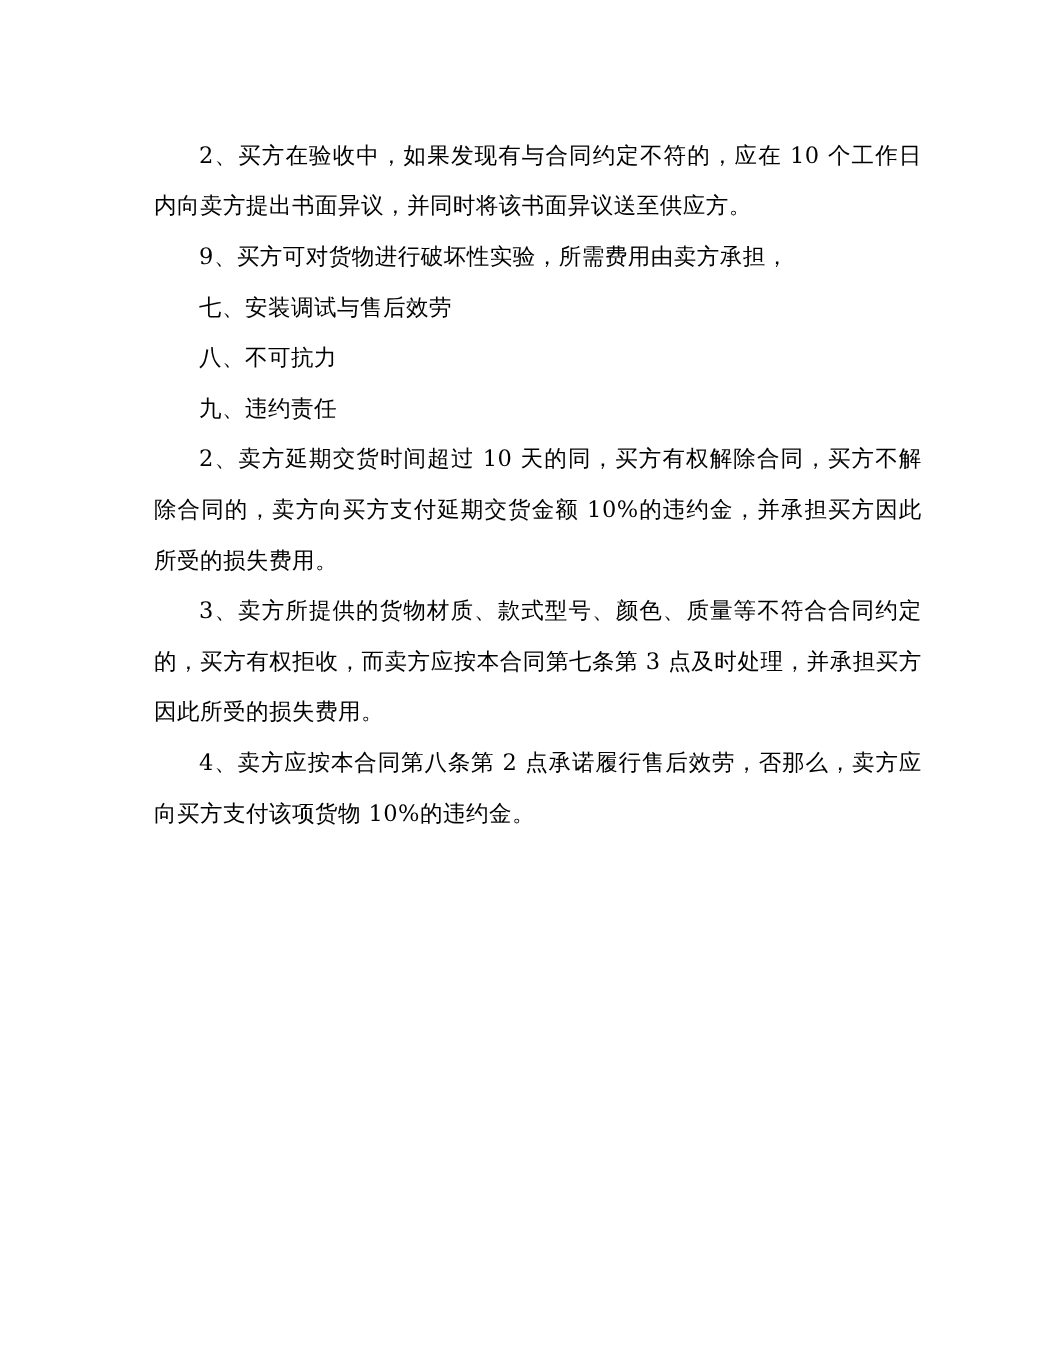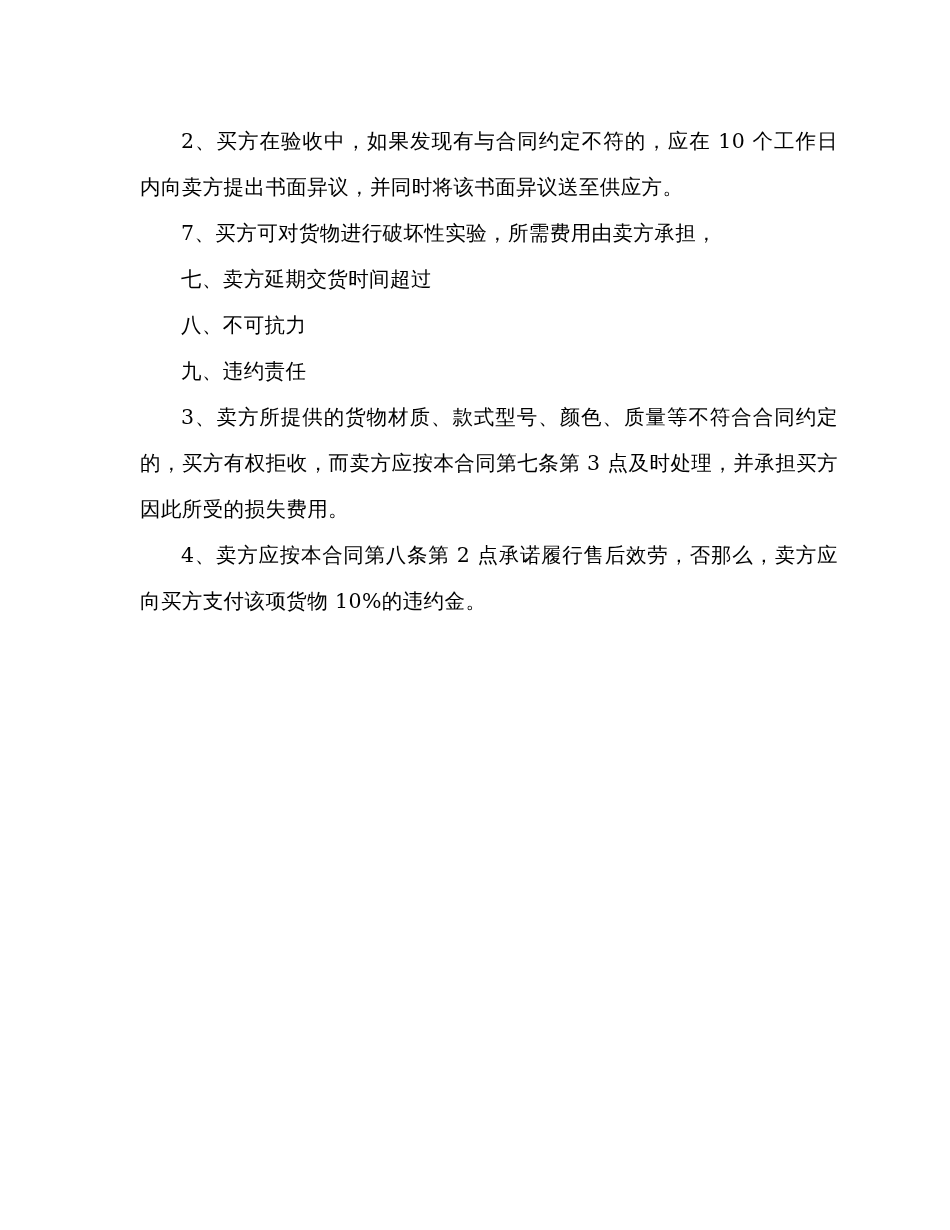--- a/index.html
+++ b/index.html
@@ -32,21 +32,22 @@
     text-indent: 2em;
     letter-spacing: 0.4px;
   }
 </style>
 </head>
 <body>
 
 <div class="page">
   <div class="doc-body">
     <p class="para">2、买方在验收中，如果发现有与合同约定不符的，应在 10 个工作日内向卖方提出书面异议，并同时将该书面异议送至供应方。</p>
-    <p class="para">7、买方可对货物进行破坏性实验，所需费用由卖方承担，</p>
-    <p class="para">七、卖方延期交货时间超过</p>
+    <p class="para">9、买方可对货物进行破坏性实验，所需费用由卖方承担，</p>
+    <p class="para">七、安装调试与售后效劳</p>
     <p class="para">八、不可抗力</p>
     <p class="para">九、违约责任</p>
+    <p class="para">2、卖方延期交货时间超过 10 天的同，买方有权解除合同，买方不解除合同的，卖方向买方支付延期交货金额 10%的违约金，并承担买方因此所受的损失费用。</p>
     <p class="para">3、卖方所提供的货物材质、款式型号、颜色、质量等不符合合同约定的，买方有权拒收，而卖方应按本合同第七条第 3 点及时处理，并承担买方因此所受的损失费用。</p>
     <p class="para">4、卖方应按本合同第八条第 2 点承诺履行售后效劳，否那么，卖方应向买方支付该项货物 10%的违约金。</p>
 
   </div>
 </div>
 
 </body></html>

